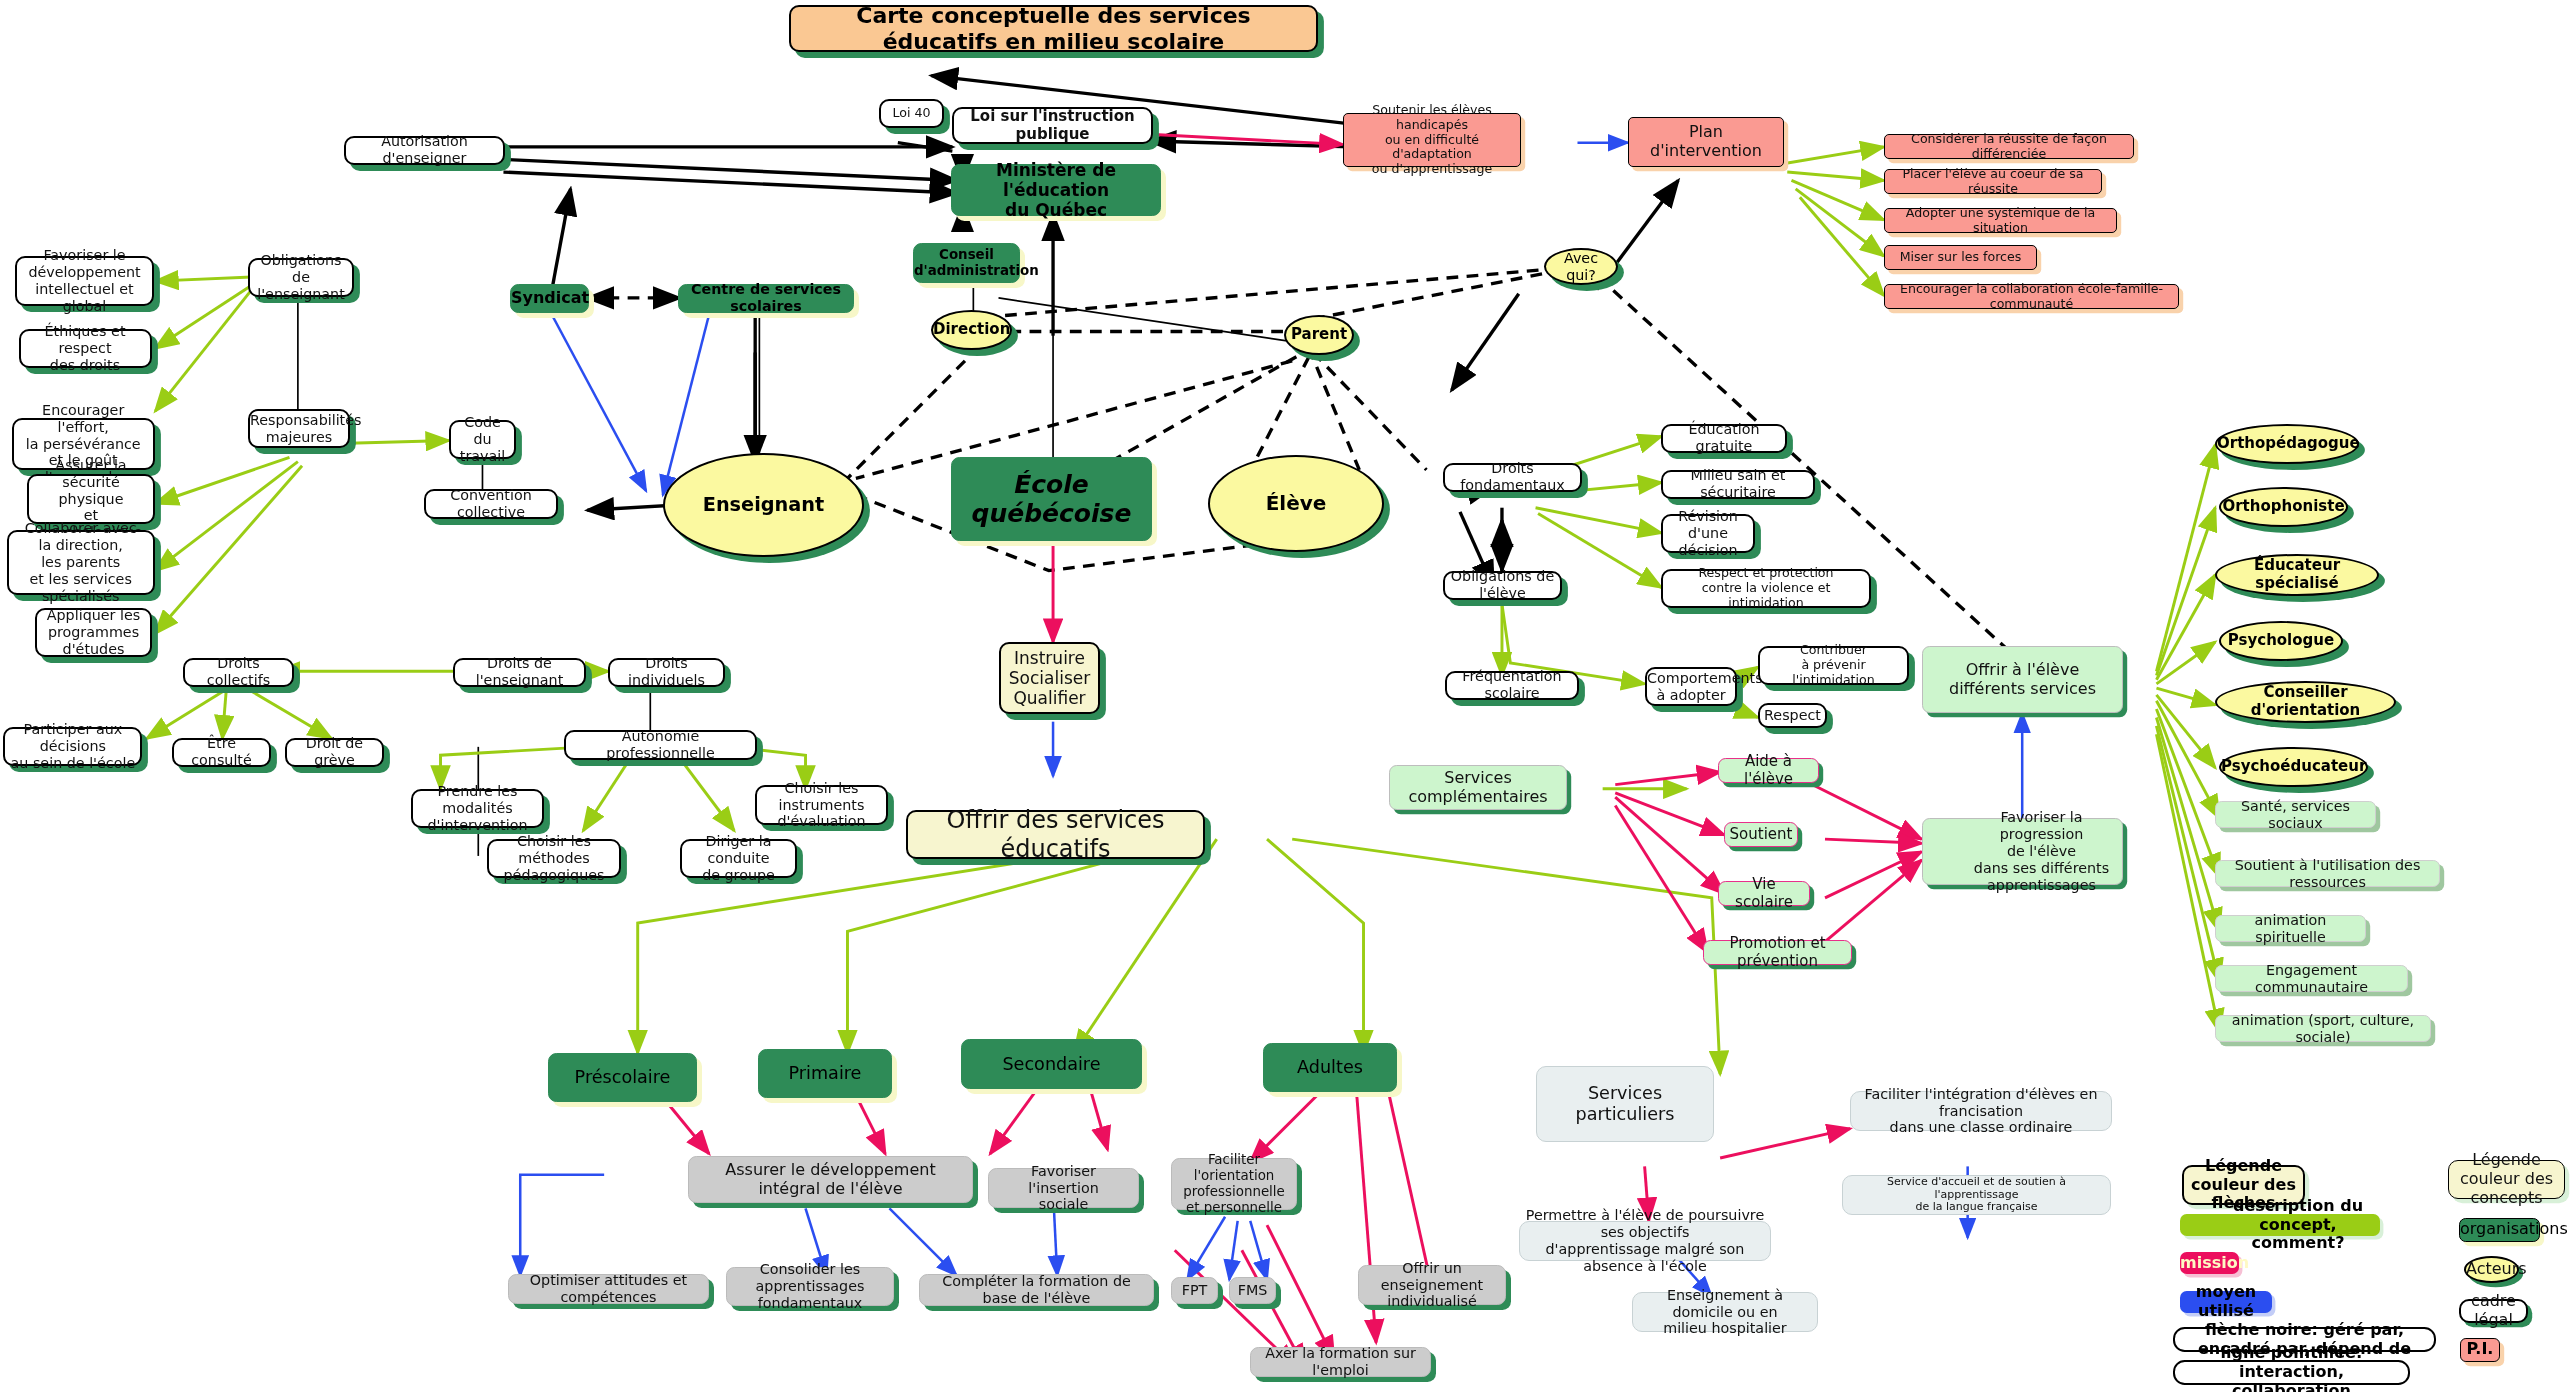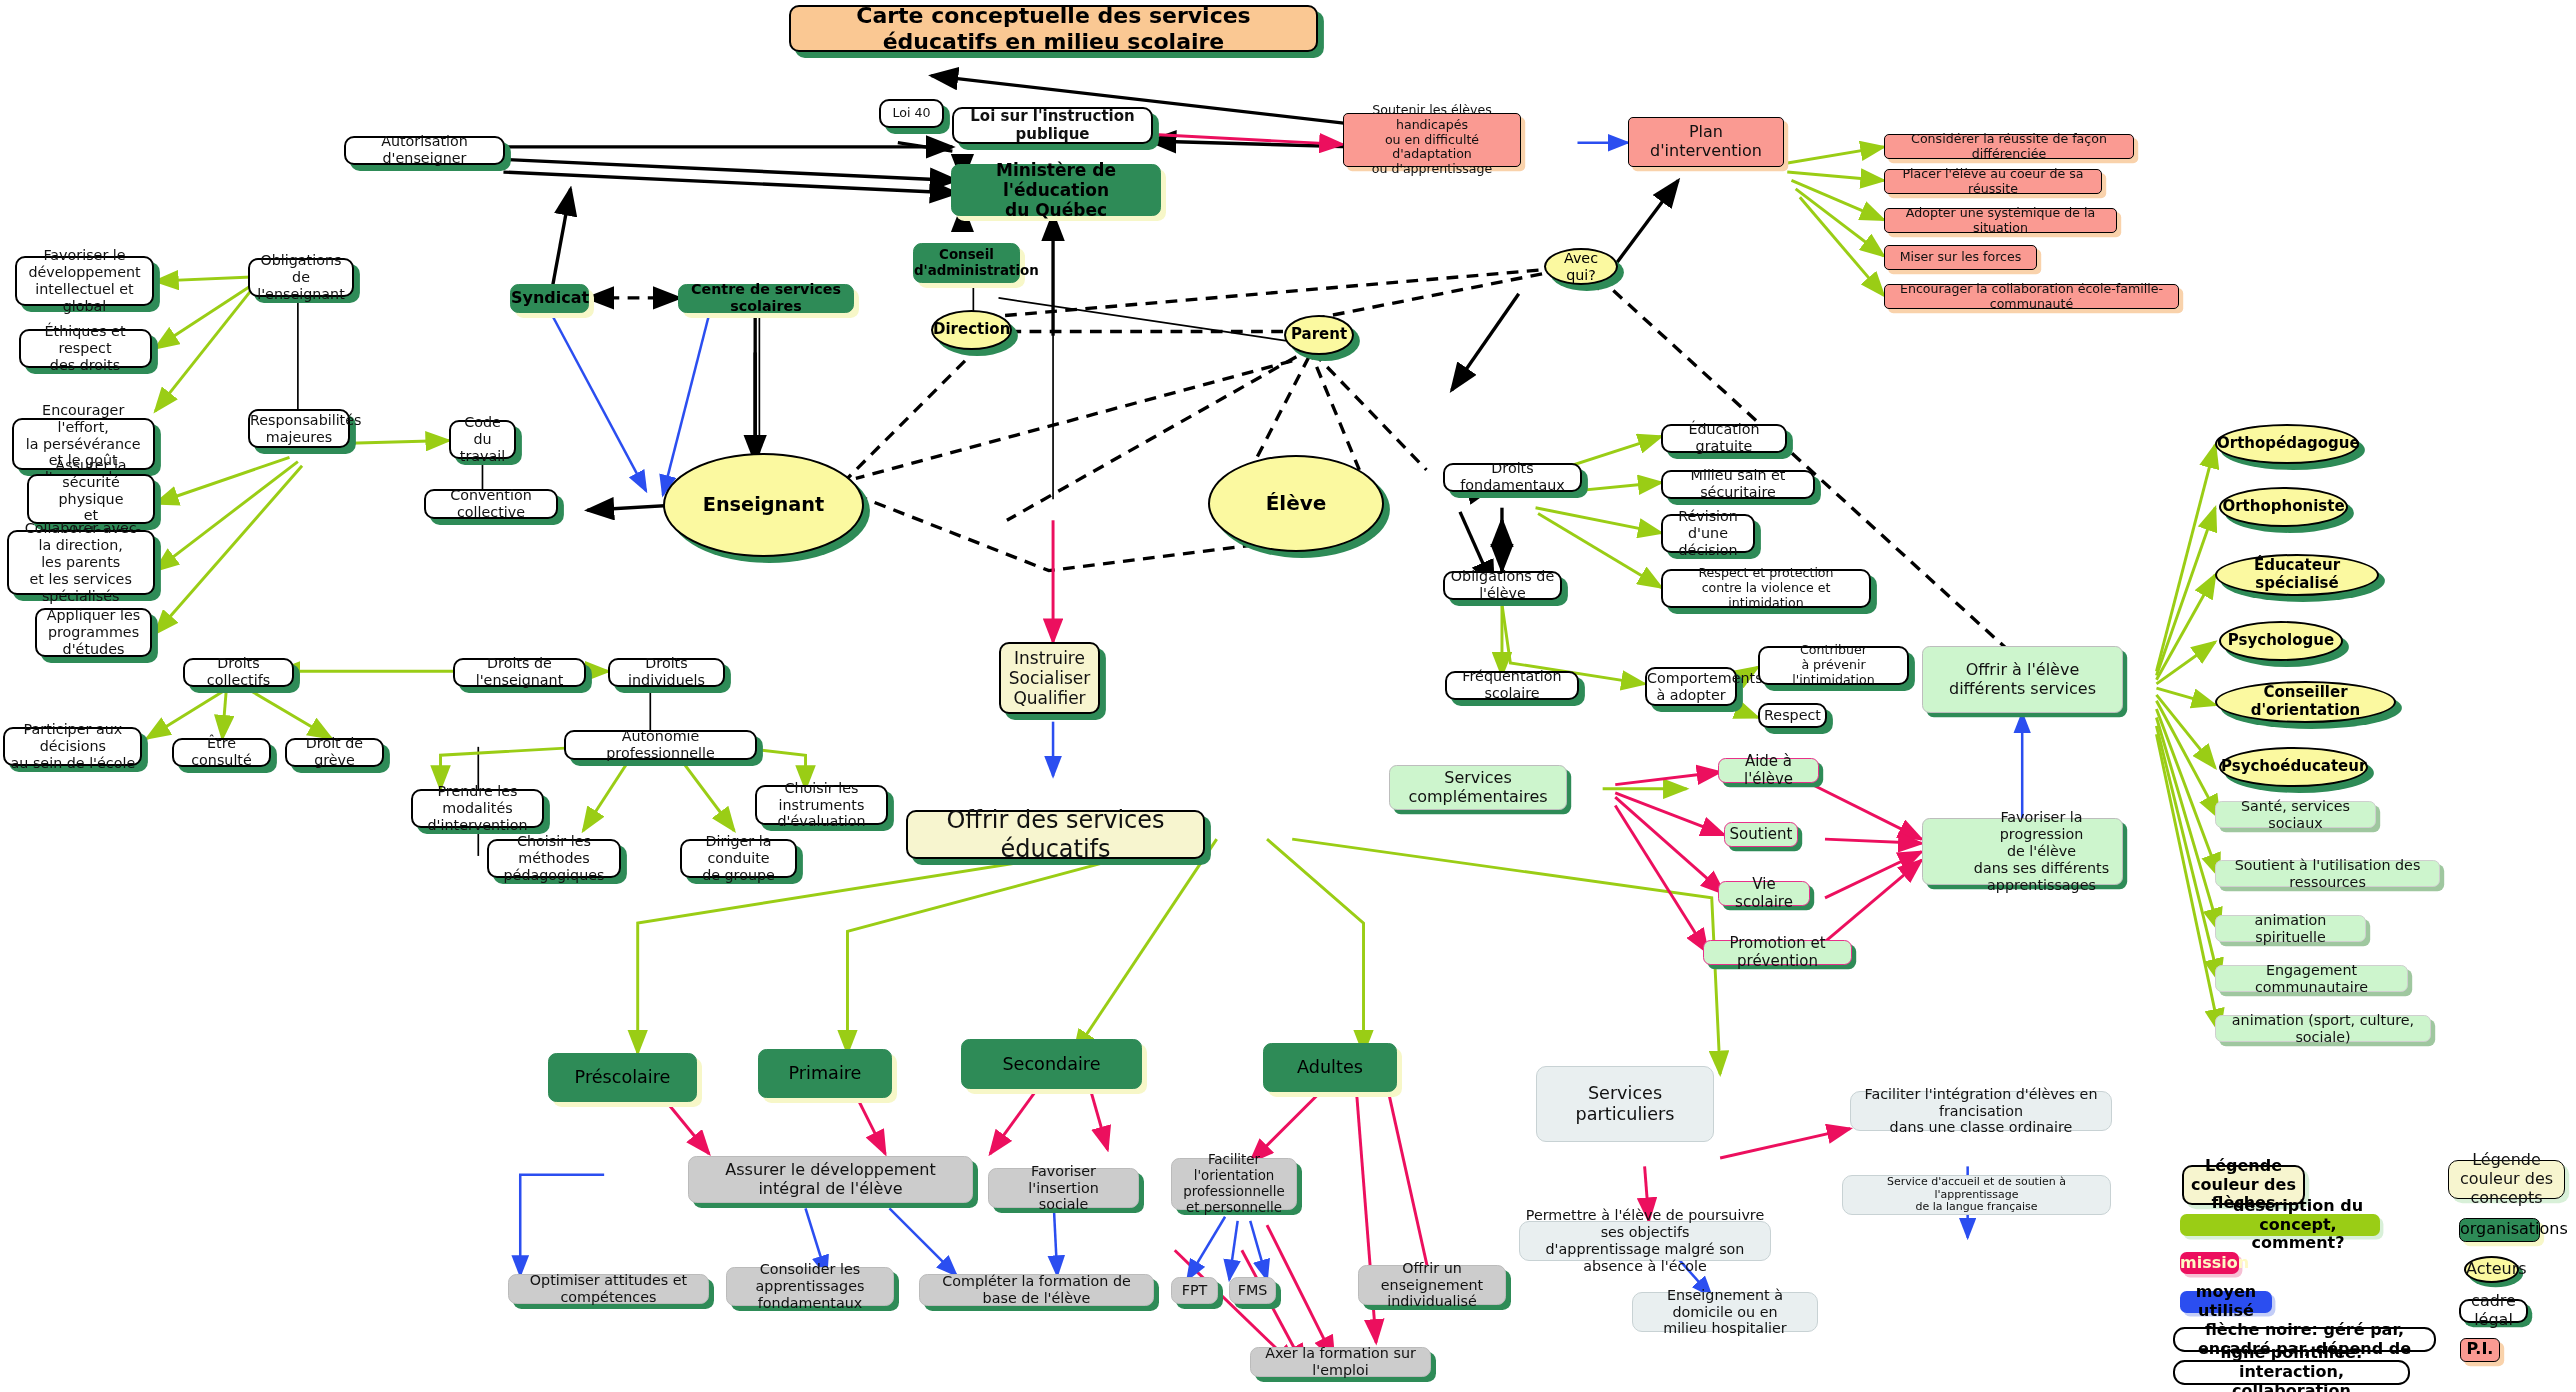--- a/index.html
+++ b/index.html
@@ -379,20 +379,23 @@
   <span>Diriger la conduite
 de groupe</span></div>
 <div class="node legal f16" style="left:755px;top:785px;width:133px;height:40px;white-space:pre-line;">
   <span>Choisir les instruments
 d'évaluation</span></div>
 
 <div class="node actor" style="left:663px;top:453px;width:201px;height:104px;font-size:19.3px;">
   <span>Enseignant</span>
     </div>
 
+<div class="node org ital" style="left:951px;top:457px;width:201px;height:84px;font-size:25px;">
+  <span>École québécoise</span>
+    </div>
 
 <div class="node actor" style="left:1208px;top:455px;width:176px;height:97px;font-size:20px;">
   <span>Élève</span>
     </div>
 
 <div class="node legal f16" style="left:1443px;top:463px;width:139px;height:28.5px;">
   <span>Droits fondamentaux</span>
     </div>
 
 <div class="node legal f16" style="left:1661px;top:424px;width:126px;height:28.5px;">

